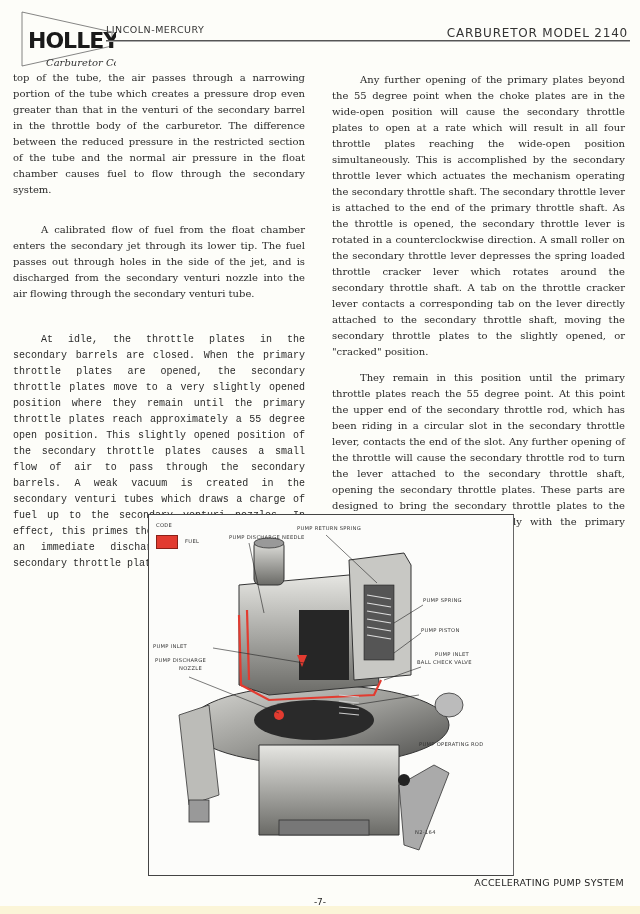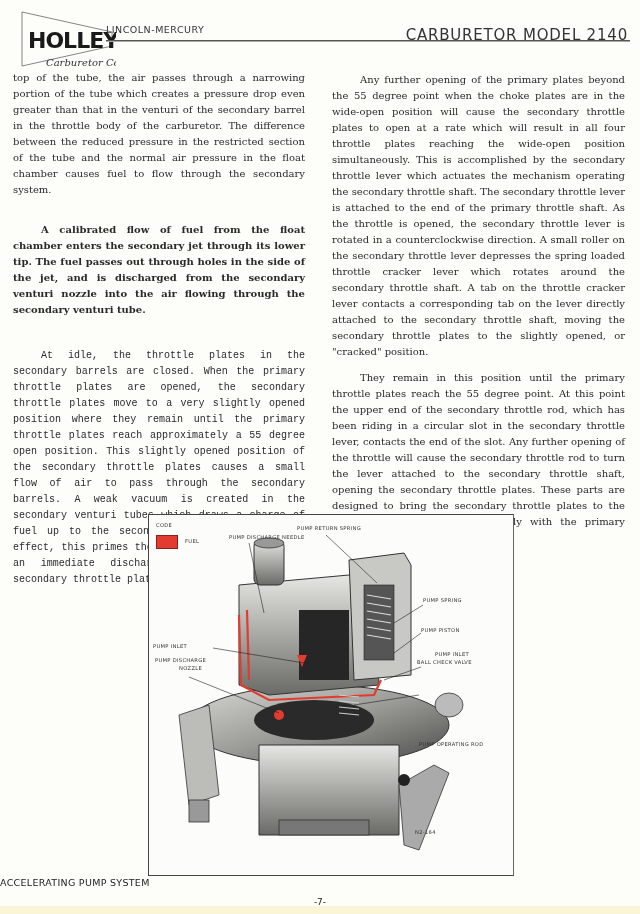--- a/index.html
+++ b/index.html
@@ -18,60 +18,60 @@
     .logo {
       position: absolute; left: 20px; top: 10px; width: 96px; height: 62px; text-decoration: underline;
     }
     .header-left {
       position: absolute; left: 106px; top: 24px;
       font-family: "DejaVu Sans", sans-serif; font-size: 9.5px; letter-spacing: 0.5px;
       color: #333;
     }
     .header-right {
       position: absolute; right: 12px; top: 26px;
-      font-family: "DejaVu Sans", sans-serif; font-size: 15px; letter-spacing: 0.8px;
+      font-family: "DejaVu Sans", sans-serif; font-size: 12px; letter-spacing: 0.8px;
       color: #333;
     }
     .header-rule {
       position: absolute; left: 106px; right: 10px; top: 40px; height: 0;
       border-top: 1px solid #555; border-bottom: 1px solid #aaa;
     }
     
     .col {
       position: absolute;
       font-size: 10px; line-height: 16px;
       text-align: justify;
       color: #2a2a2a;
     }
     .col p { margin: 0; }
     .col-left { left: 13px; top: 70px; width: 292px; }
     .col-right { left: 332px; top: 72px; width: 293px; }
     .indent { text-indent: 28px; }
-    .gap1 { margin-top: 24px !important; font-weight: bold; }
+    .gap1 { margin-top: 24px !important; }
     .gap2 { margin-top: 30px !important; font-family: Liberation Mono, monospace; }
     .gap3 { margin-top: 10px !important; }
     
     .figure {
       position: absolute; left: 148px; top: 514px; width: 364px; height: 360px;
       border-left: 1.5px solid #444; border-top: 1.5px solid #444;
       border-right: 1.5px solid #666; border-bottom: 1.5px solid #444;
       background: #fcfcfa;
     }
     .fig-label {
       position: absolute;
       font-family: "DejaVu Sans", sans-serif; font-size: 5.2px; letter-spacing: 0.3px;
       color: #333; white-space: nowrap;
     }
     .code-swatch {
       position: absolute; left: 7px; top: 20px; width: 20px; height: 12px;
       background: #e23b30; border: 1px solid #8a2018;
     }
     .fig-drawing { position: absolute; left: 0; top: 0; width: 364px; height: 360px; }
     .caption {
-      position: absolute; left: 0; right: 3px; top: 877px; text-align: left;
+      position: absolute; left: 0; right: 16px; top: 877px; text-align: right;
       font-family: "DejaVu Sans", sans-serif; font-size: 9.5px; letter-spacing: 0.3px;
       color: #222;
     }
     .page-number {
       position: absolute; left: 0; right: 0; top: 897px; text-align: center;
       font-family: "DejaVu Sans", sans-serif; font-size: 9px; color: #222;
     }
   </style>
 </head>
 <body>

